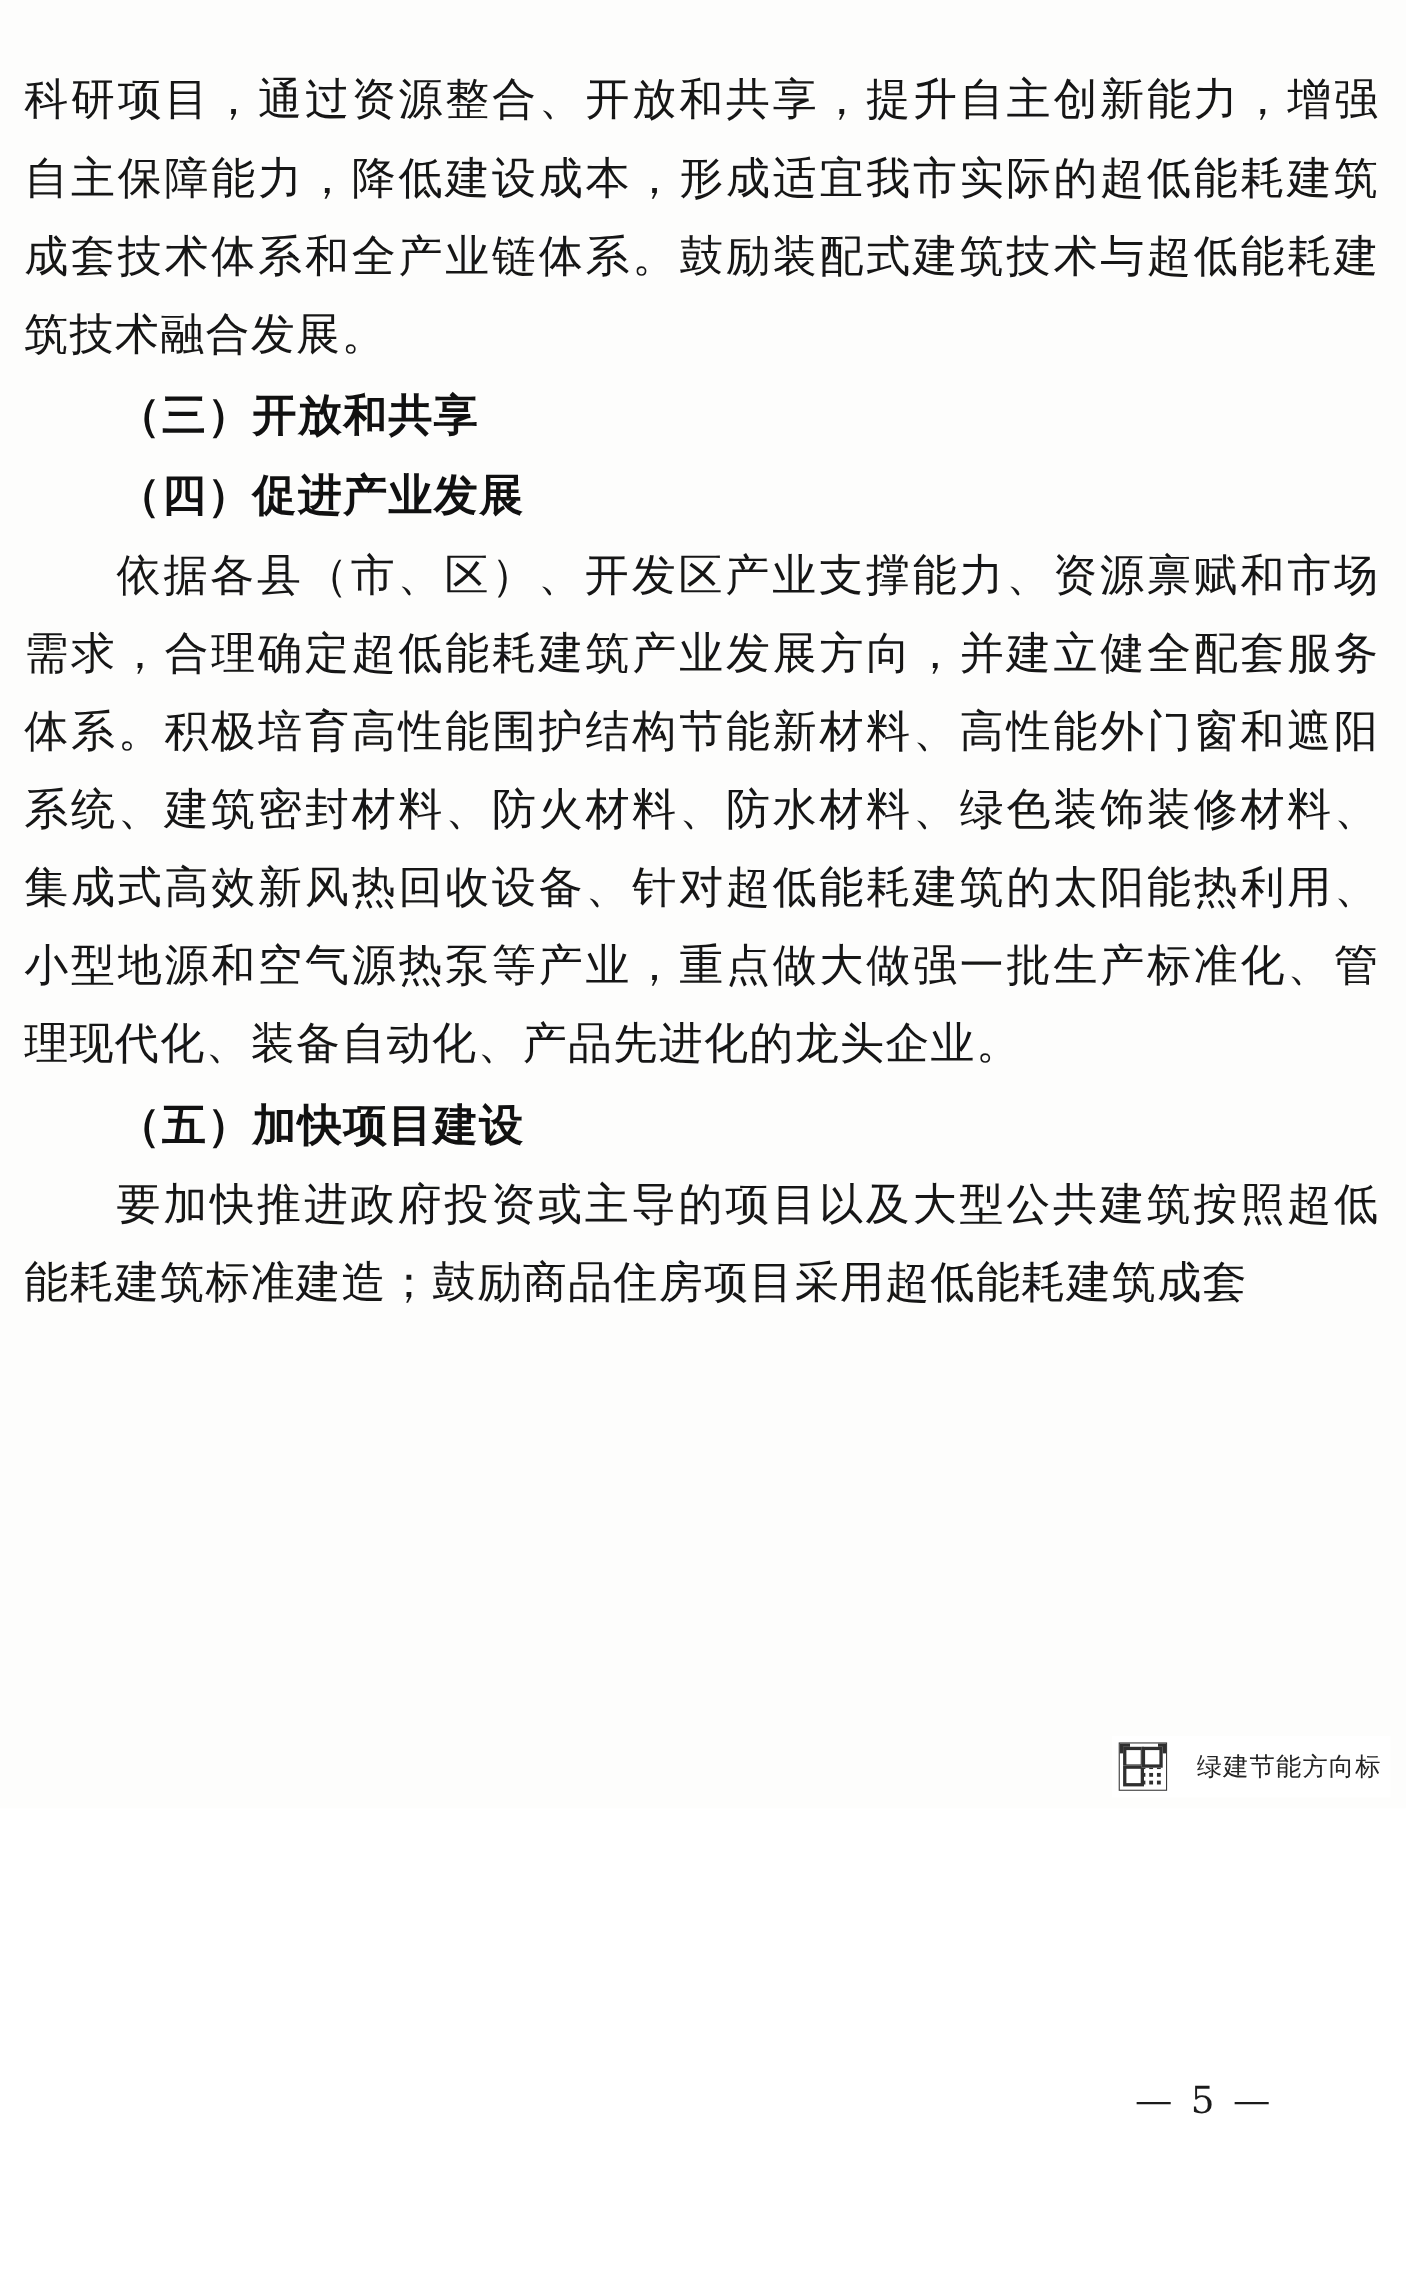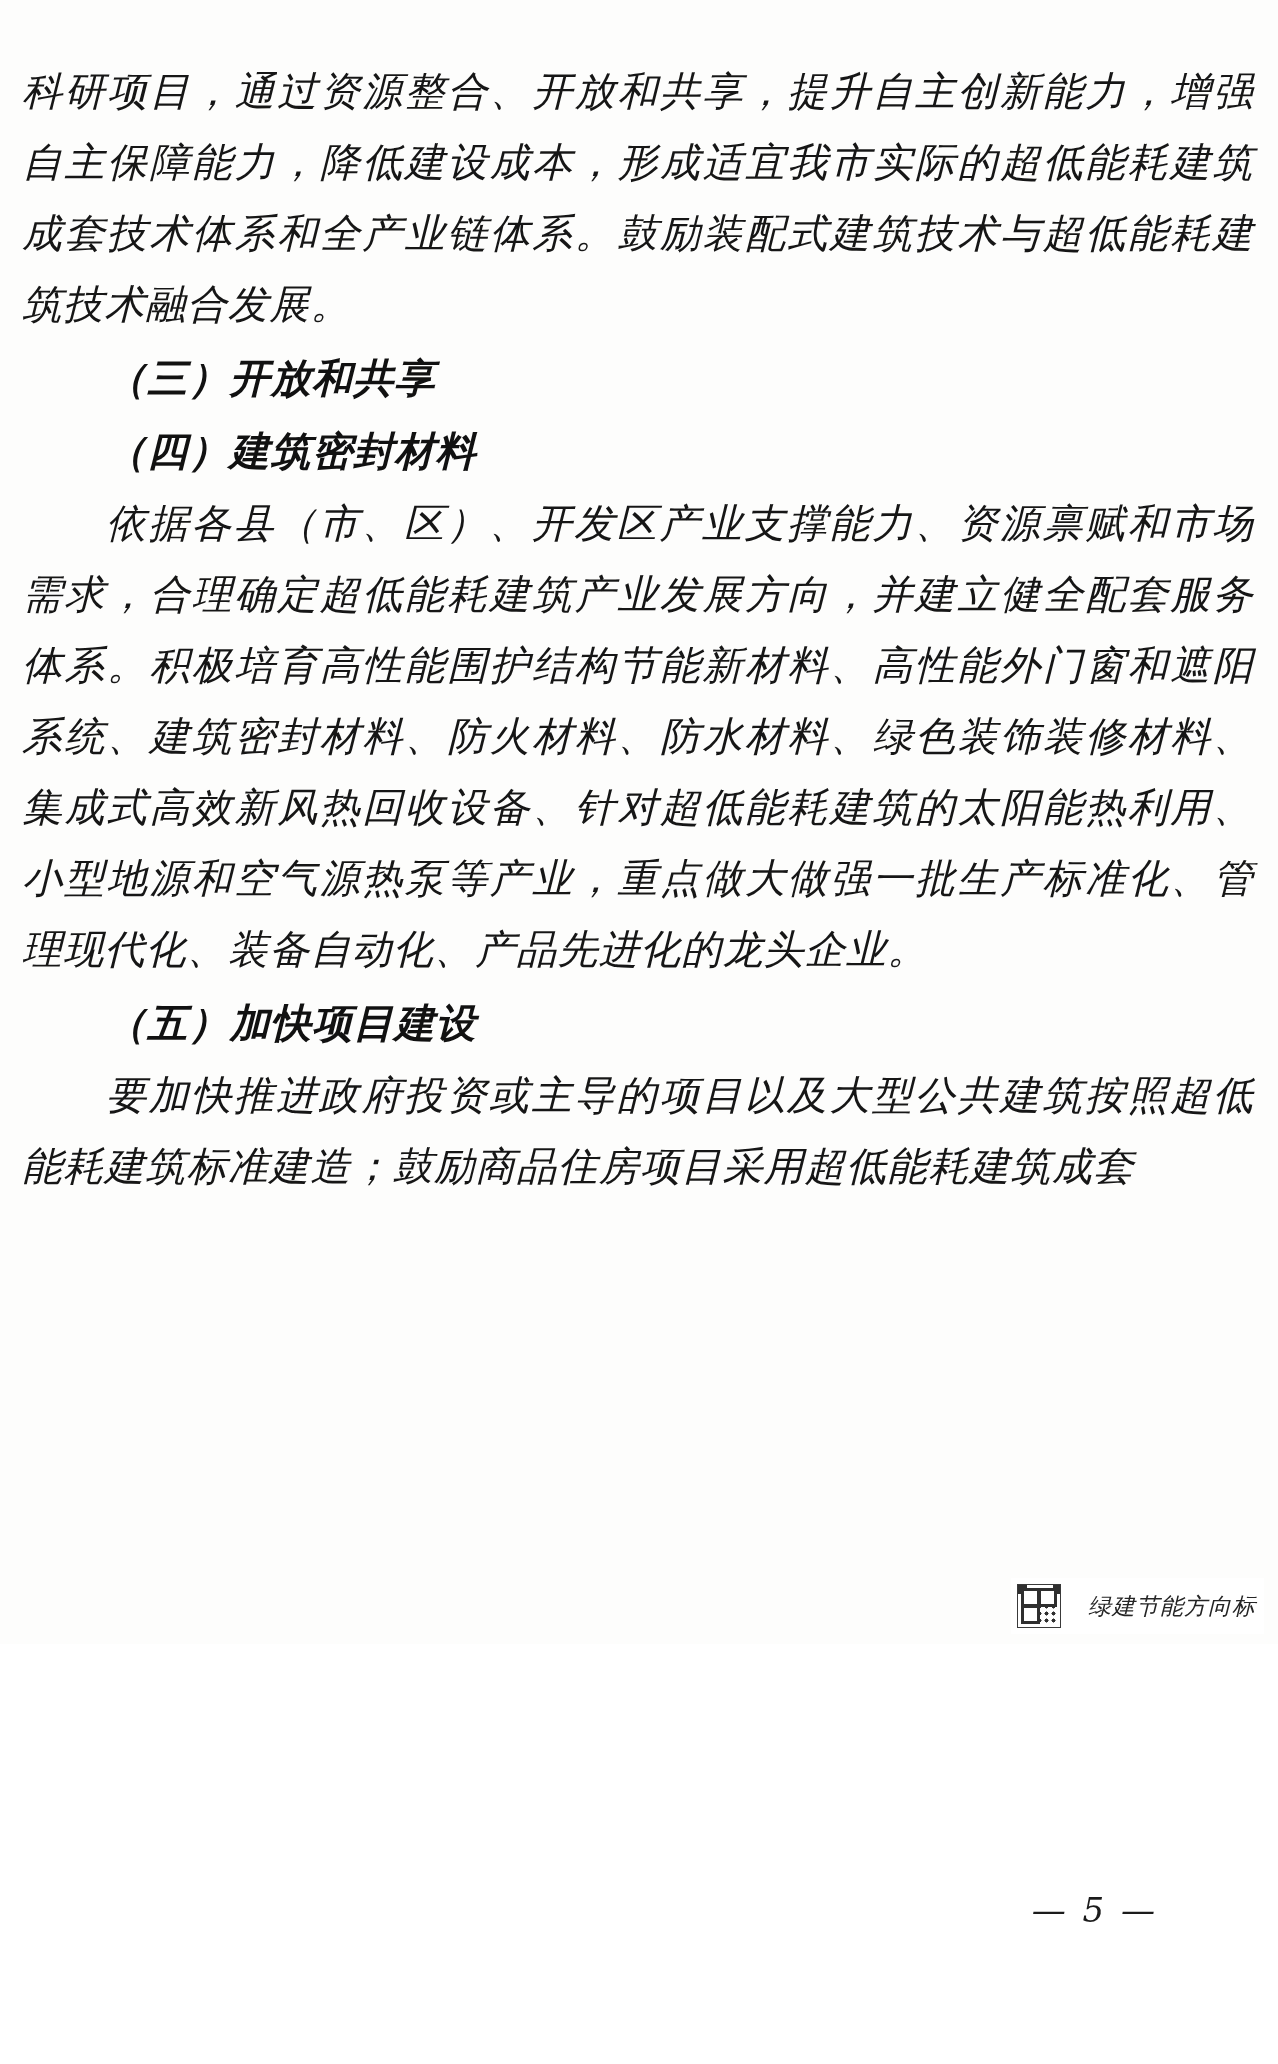--- a/index.html
+++ b/index.html
@@ -15,21 +15,20 @@
     color: #1b1b1b;
     overflow: hidden;
   }
   .page {
     position: absolute;
     left: 0;
     top: 0;
     width: 1278px;
     height: 1644px;
     background: #fdfdfc;
-    font-style: italic;
   }
   .content {
     position: absolute;
     left: 22px;
     top: 56px;
     width: 1232px;
   }
   p.para {
     margin: 0 0 2px 0;
     font-size: 40px;
@@ -120,21 +119,21 @@
   }
 </style>
 </head>
 <body>
 
 <div class="page">
 
   <div class="content">
     <p class="para">科研项目，通过资源整合、开放和共享，提升自主创新能力，增强自主保障能力，降低建设成本，形成适宜我市实际的超低能耗建筑成套技术体系和全产业链体系。鼓励装配式建筑技术与超低能耗建筑技术融合发展。</p>
     <p class="heading">（三）开放和共享</p>
-    <p class="heading">（四）建筑密封材料</p>
+    <p class="heading">（四）促进产业发展</p>
     <p class="para indent">依据各县（市、区）、开发区产业支撑能力、资源禀赋和市场需求，合理确定超低能耗建筑产业发展方向，并建立健全配套服务体系。积极培育高性能围护结构节能新材料、高性能外门窗和遮阳系统、建筑密封材料、防火材料、防水材料、绿色装饰装修材料、集成式高效新风热回收设备、针对超低能耗建筑的太阳能热利用、小型地源和空气源热泵等产业，重点做大做强一批生产标准化、管理现代化、装备自动化、产品先进化的龙头企业。</p>
     <p class="heading">（五）加快项目建设</p>
     <p class="para indent">要加快推进政府投资或主导的项目以及大型公共建筑按照超低能耗建筑标准建造；鼓励商品住房项目采用超低能耗建筑成套</p>
   </div>
 
   <div class="page-number">— 5 —</div>
 
   <div class="footer-stamp">
     <span class="qr">
       <span class="qr-b"></span>

